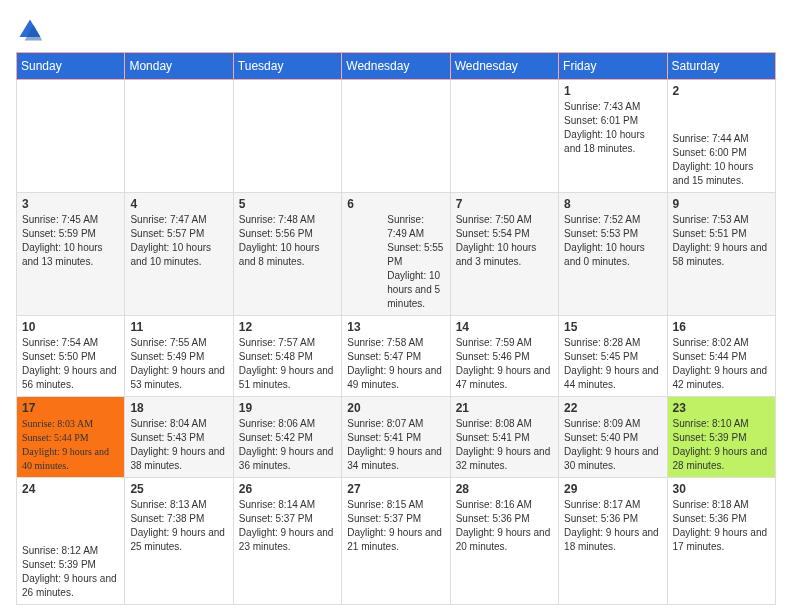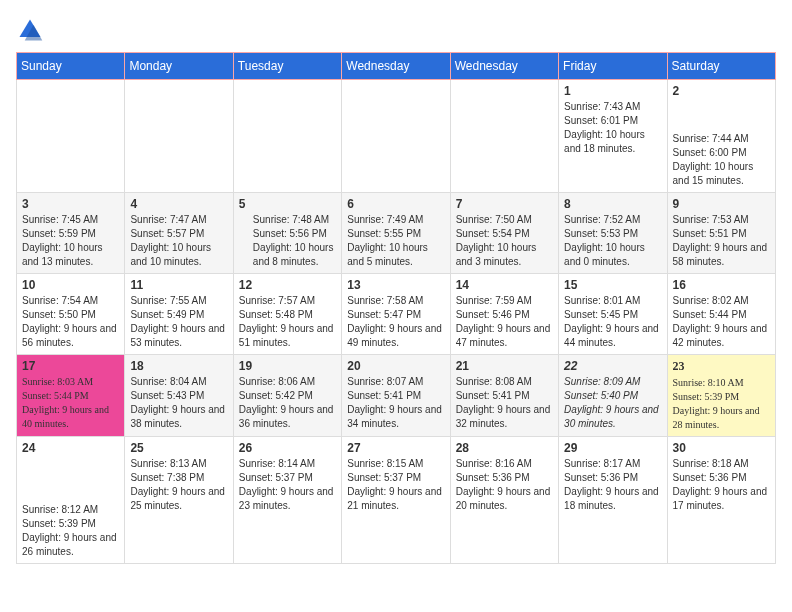--- a/index.html
+++ b/index.html
@@ -149,27 +149,27 @@
 Daylight: 10 hours and 13 minutes.</div>
         </td>
         <td style="background: rgb(245, 245, 245);">
           <span class="day-num">4</span>
           <div class="day-info" style="white-space: pre-line;">Sunrise: 7:47 AM
 Sunset: 5:57 PM
 Daylight: 10 hours and 10 minutes.</div>
         </td>
         <td style="background: rgb(245, 245, 245);">
           <span class="day-num">5</span>
-          <div class="day-info" style="white-space: pre-line; margin-left: 14px;">Sunrise: 7:48 AM
+          <div class="day-info" style="white-space: pre-line;">Sunrise: 7:48 AM
 Sunset: 5:56 PM
 Daylight: 10 hours and 8 minutes.</div>
         </td>
         <td style="background: rgb(245, 245, 245);">
           <span class="day-num">6</span>
-          <div class="day-info" style="white-space: pre-line;">Sunrise: 7:49 AM
+          <div class="day-info" style="white-space: pre-line; margin-left: 40px;">Sunrise: 7:49 AM
 Sunset: 5:55 PM
 Daylight: 10 hours and 5 minutes.</div>
         </td>
         <td style="background: rgb(245, 245, 245);">
           <span class="day-num">7</span>
           <div class="day-info" style="white-space: pre-line;">Sunrise: 7:50 AM
 Sunset: 5:54 PM
 Daylight: 10 hours and 3 minutes.</div>
         </td>
         <td style="background: rgb(245, 245, 245);">
@@ -211,33 +211,33 @@
 Daylight: 9 hours and 49 minutes.</div>
         </td>
         <td style="background: rgb(255, 255, 255);">
           <span class="day-num">14</span>
           <div class="day-info" style="white-space: pre-line;">Sunrise: 7:59 AM
 Sunset: 5:46 PM
 Daylight: 9 hours and 47 minutes.</div>
         </td>
         <td style="background: rgb(255, 255, 255);">
           <span class="day-num">15</span>
-          <div class="day-info" style="white-space: pre-line;">Sunrise: 8:01 AM
+          <div class="day-info" style="white-space: pre-line;">Sunrise: 8:28 AM
 Sunset: 5:45 PM
 Daylight: 9 hours and 44 minutes.</div>
         </td>
         <td style="background: rgb(255, 255, 255);">
           <span class="day-num">16</span>
           <div class="day-info" style="white-space: pre-line;">Sunrise: 8:02 AM
 Sunset: 5:44 PM
 Daylight: 9 hours and 42 minutes.</div>
         </td>
       </tr>
       <tr>
-        <td style="background: #ec4899;">
+        <td style="background: #f97316;">
           <span class="day-num">17</span>
           <div class="day-info" style="white-space: pre-line; font-family: Liberation Serif, serif;">Sunrise: 8:03 AM
 Sunset: 5:44 PM
 Daylight: 9 hours and 40 minutes.</div>
         </td>
         <td style="background: rgb(245, 245, 245);">
           <span class="day-num">18</span>
           <div class="day-info" style="white-space: pre-line;">Sunrise: 8:04 AM
 Sunset: 5:43 PM
 Daylight: 9 hours and 38 minutes.</div>
@@ -253,27 +253,27 @@
           <div class="day-info" style="white-space: pre-line;">Sunrise: 8:07 AM
 Sunset: 5:41 PM
 Daylight: 9 hours and 34 minutes.</div>
         </td>
         <td style="background: rgb(245, 245, 245);">
           <span class="day-num">21</span>
           <div class="day-info" style="white-space: pre-line;">Sunrise: 8:08 AM
 Sunset: 5:41 PM
 Daylight: 9 hours and 32 minutes.</div>
         </td>
-        <td style="background: rgb(245, 245, 245); font-style: italic;">
+        <td style="background: rgb(245, 245, 245);">
           <span class="day-num">22</span>
           <div class="day-info" style="white-space: pre-line;">Sunrise: 8:09 AM
 Sunset: 5:40 PM
 Daylight: 9 hours and 30 minutes.</div>
         </td>
-        <td style="background: #fef9c3; font-family: Liberation Serif, serif;">
+        <td style="background: #bef264;">
           <span class="day-num">23</span>
           <div class="day-info" style="white-space: pre-line;">Sunrise: 8:10 AM
 Sunset: 5:39 PM
 Daylight: 9 hours and 28 minutes.</div>
         </td>
       </tr>
       <tr>
         <td style="background: rgb(255, 255, 255);">
           <span class="day-num">24</span>
           <div class="day-info" style="white-space: pre-line; margin-top: 48px;">Sunrise: 8:12 AM

